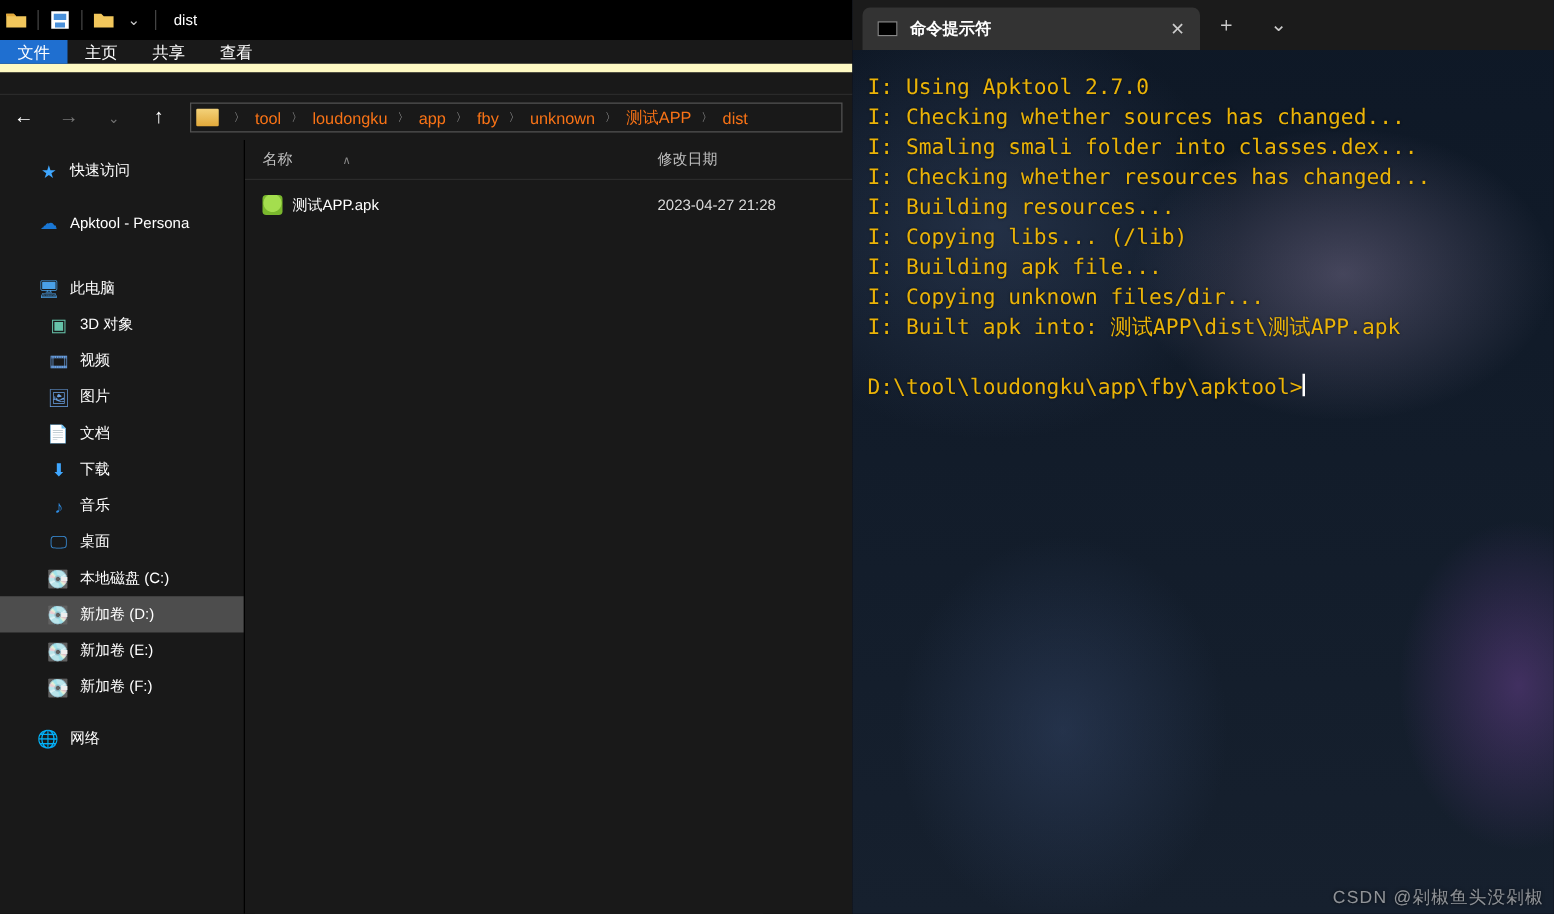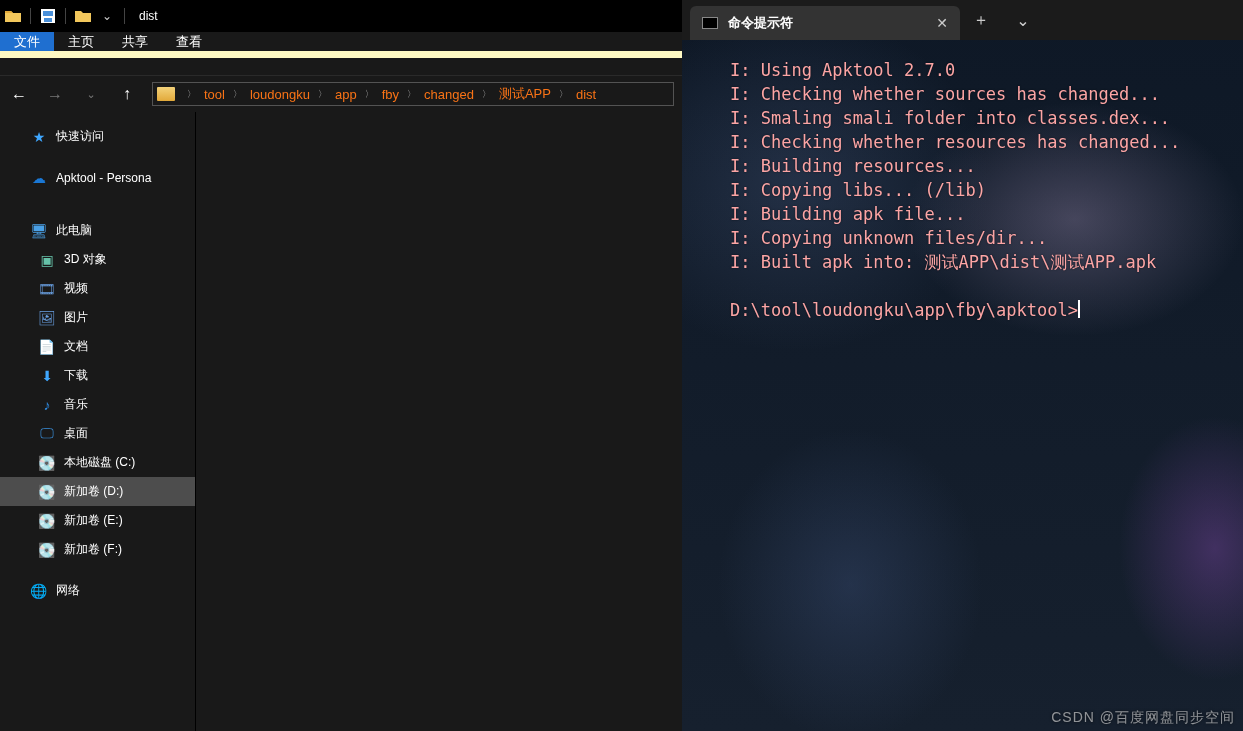--- a/index.html
+++ b/index.html
@@ -53,21 +53,21 @@
   radial-gradient(260px 180px at 70% 30%, rgba(180,160,200,0.32), transparent 65%),
   radial-gradient(220px 260px at 30% 80%, rgba(60,80,120,0.4), transparent 60%),
   radial-gradient(300px 260px at 20% 25%, rgba(80,100,140,0.30), transparent 65%),
   linear-gradient(#0e1826,#16202e); }
 .term-titlebar { position: relative; height: 40px; background: #1b1b1b; display: flex; align-items: center; }
 .term-tab { height: 34px; margin: 6px 0 0 8px; background: #333333; border-radius: 6px 6px 0 0; display: flex; align-items: center; padding: 17px 12px; gap: 10px; min-width: 270px; }
 .term-tab .tic { width: 16px; height: 12px; background: #000; border: 1px solid #888; }
 .term-tab .ttitle { color: #fff; font-size: 13px; font-weight: 600; flex: 1; }
 .term-tab .tclose { color: #ccc; font-size: 14px; }
 .term-act { width: 42px; height: 40px; display: flex; align-items: center; justify-content: center; color: #ccc; font-size: 16px; }
-.term-out { position: relative; padding: 18px 12px; font-family: "Consolas","NSimSun",monospace; font-size: 17px; line-height: 24px; white-space: pre; color: #fca5a5; text-shadow: 0 0 2px rgba(0,0,0,0.6); margin-left: 36px; }
+.term-out { position: relative; padding: 18px 12px; font-family: "Consolas","NSimSun",monospace; font-size: 17px; line-height: 24px; white-space: pre; color: #eab308; text-shadow: 0 0 2px rgba(0,0,0,0.6); }
 .cursor { display: inline-block; width: 2px; height: 18px; background: #fff; vertical-align: -2px; }
 
 
 .wm { position: absolute; right: 8px; bottom: 4px; color: rgba(230,230,230,0.6); font-size: 14px; letter-spacing: 1px; text-shadow: 0 0 3px rgba(0,0,0,0.7); }
 
 
 .ic-star { color: #3fa7ff; }
 .ic-cloud { color: #1a77d4; }
 .ic-baidu { color: #2b91ff; background:#2b91ff; width:16px; height:16px; border-radius:2px; }
 .ic-pc { color: #4aa0e6; }
@@ -128,21 +128,21 @@
       <span class="folder-ic"></span>
       <span class="chev">〉</span>
       <span class="crumb">tool</span>
       <span class="chev">〉</span>
       <span class="crumb">loudongku</span>
       <span class="chev">〉</span>
       <span class="crumb">app</span>
       <span class="chev">〉</span>
       <span class="crumb">fby</span>
       <span class="chev">〉</span>
-      <span class="crumb">changed</span>
+      <span class="crumb">unknown</span>
       <span class="chev">〉</span>
       <span class="crumb">测试APP</span>
       <span class="chev">〉</span>
       <span class="crumb">dist</span>
     </div>
   </div>
 
   <div class="body">
     <div class="sidebar">
       <div class="side-item top">
@@ -204,20 +204,38 @@
           <span class="fi ic-disk">💽</span>
           <span>新加卷 (F:)</span>
         </div>
       <div class="side-gap"></div>
       <div class="side-item top">
           <span class="fi ic-net">🌐</span>
           <span>网络</span>
         </div>
     </div>
 
+    <div class="content">
+      <div class="col-header">
+        <div class="col-name">
+            <span>名称</span>
+            <span class="sort">∧</span>
+          </div>
+        <div class="col-date">修改日期</div>
+      </div>
+      <div class="file-list">
+        <div class="file-row">
+          <div class="fname">
+              <span class="apk-ic"></span>
+              <span>测试APP.apk</span>
+            </div>
+          <div class="fdate">2023-04-27 21:28</div>
+        </div>
+      </div>
+    </div>
   </div>
 
 </div>
 
 <div class="terminal">
   <div class="term-bg"></div>
   <div class="term-titlebar">
     <div class="term-tab">
       <span class="tic"></span>
       <span class="ttitle">命令提示符</span>
@@ -232,13 +250,13 @@
 <span>I: Checking whether resources has changed...</span>
 <span>I: Building resources...</span>
 <span>I: Copying libs... (/lib)</span>
 <span>I: Building apk file...</span>
 <span>I: Copying unknown files/dir...</span>
 <span>I: Built apk into: 测试APP\dist\测试APP.apk</span>
 <span></span>
 <span>D:\tool\loudongku\app\fby\apktool&gt;</span><span class="cursor"></span></div>
 </div>
 
-<div class="wm">CSDN @百度网盘同步空间</div>
+<div class="wm">CSDN @剁椒鱼头没剁椒</div>
 
 </body></html>

